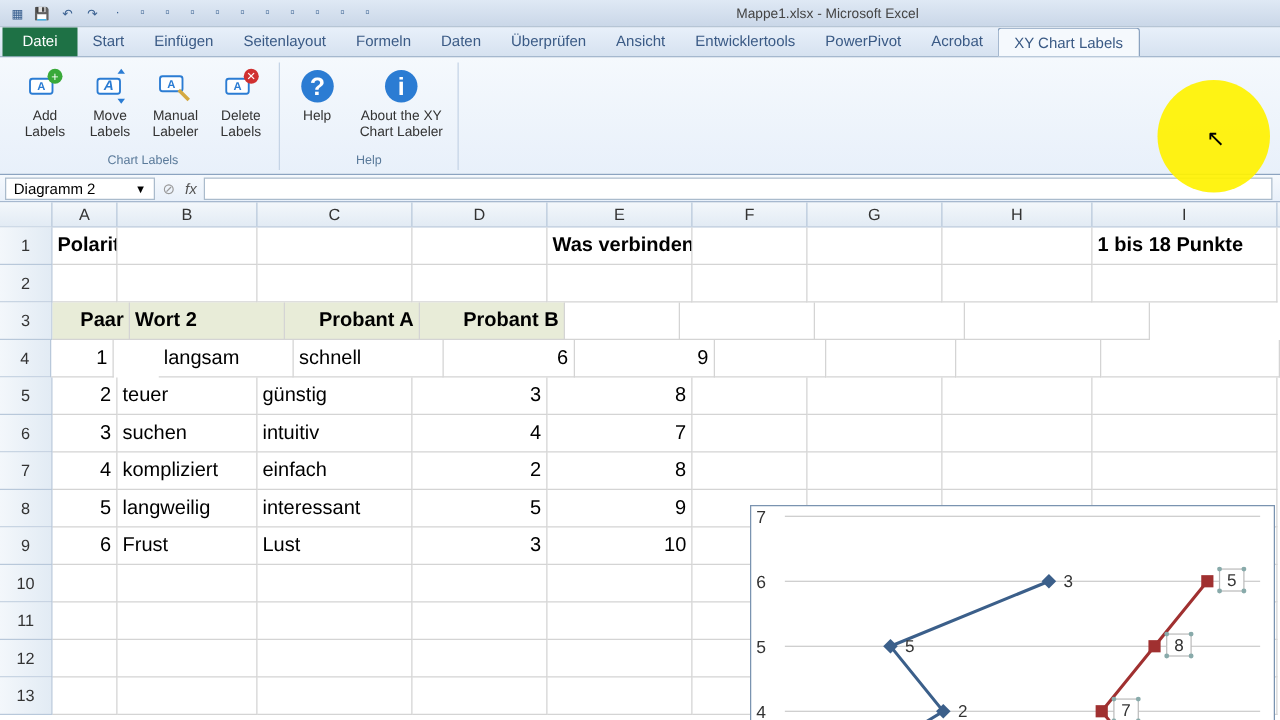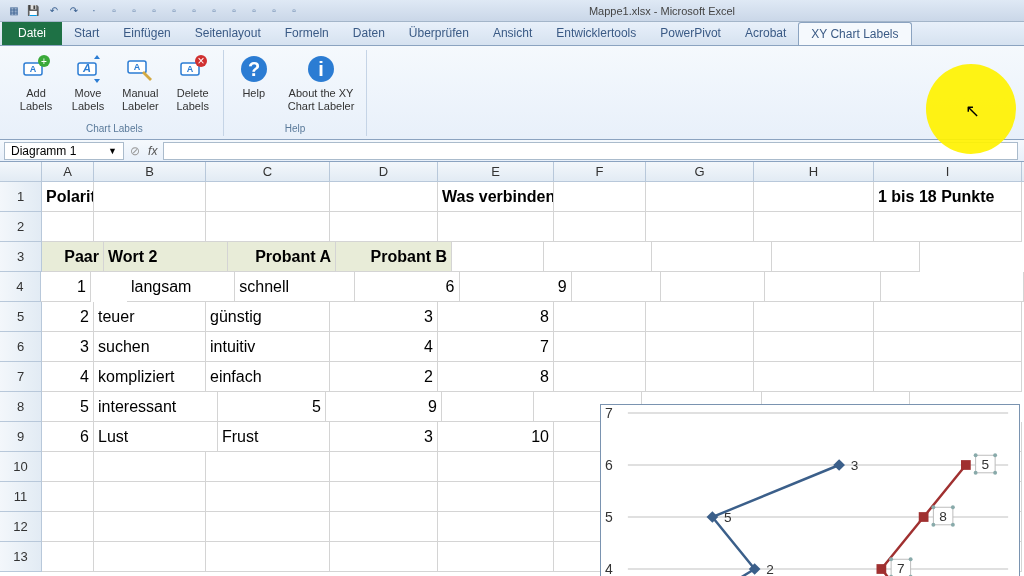--- a/index.html
+++ b/index.html
@@ -153,21 +153,21 @@
         </div>
       </div>
     <div class="rgroup-label">Help</div>
   </div>
   <div class="highlight"></div>
   <div class="cursor">↖</div>
 </div>
 
 <div class="namebox-row">
   <div class="namebox">
-    <span>Diagramm 1</span>
+    <span>Diagramm 2</span>
       <span style="font-size:9px">▼</span>
   </div>
   <span style="color:#999;margin:0 2px">⊘</span>
   <span class="fx-label">fx</span>
   <div class="fx-input"></div>
 </div>
 
 <div class="sheet">
   <div class="colheads">
     <div class="corner"></div>
@@ -263,33 +263,34 @@
         <div class="cell cD num" style="width: 108px;">2</div>
         <div class="cell cE num" style="width: 116px;">8</div>
         <div class="cell cF" style="width: 92px;"></div>
         <div class="cell cG" style="width: 108px;"></div>
         <div class="cell cH" style="width: 120px;"></div>
         <div class="cell cI" style="width: 148px;"></div>
       </div>
       <div class="row">
         <div class="rowhead">8</div>
         <div class="cell cA num" style="width: 52px;">5</div>
+        <div class="cell cB" style="width: 112px;">langweilig</div>
         <div class="cell cC" style="width: 124px;">interessant</div>
         <div class="cell cD num" style="width: 108px;">5</div>
         <div class="cell cE num" style="width: 116px;">9</div>
         <div class="cell cF" style="width: 92px;"></div>
         <div class="cell cG" style="width: 108px;"></div>
         <div class="cell cH" style="width: 120px;"></div>
         <div class="cell cI" style="width: 148px;"></div>
       </div>
       <div class="row">
         <div class="rowhead">9</div>
         <div class="cell cA num" style="width: 52px;">6</div>
+        <div class="cell cB" style="width: 112px;">Frust</div>
         <div class="cell cC" style="width: 124px;">Lust</div>
-        <div class="cell cB" style="width: 112px;">Frust</div>
         <div class="cell cD num" style="width: 108px;">3</div>
         <div class="cell cE num" style="width: 116px;">10</div>
         <div class="cell cF" style="width: 92px;"></div>
         <div class="cell cG" style="width: 108px;"></div>
         <div class="cell cH" style="width: 120px;"></div>
         <div class="cell cI" style="width: 148px;"></div>
       </div>
       <div class="row">
         <div class="rowhead">10</div>
         <div class="cell cA" style="width: 52px;"></div>

